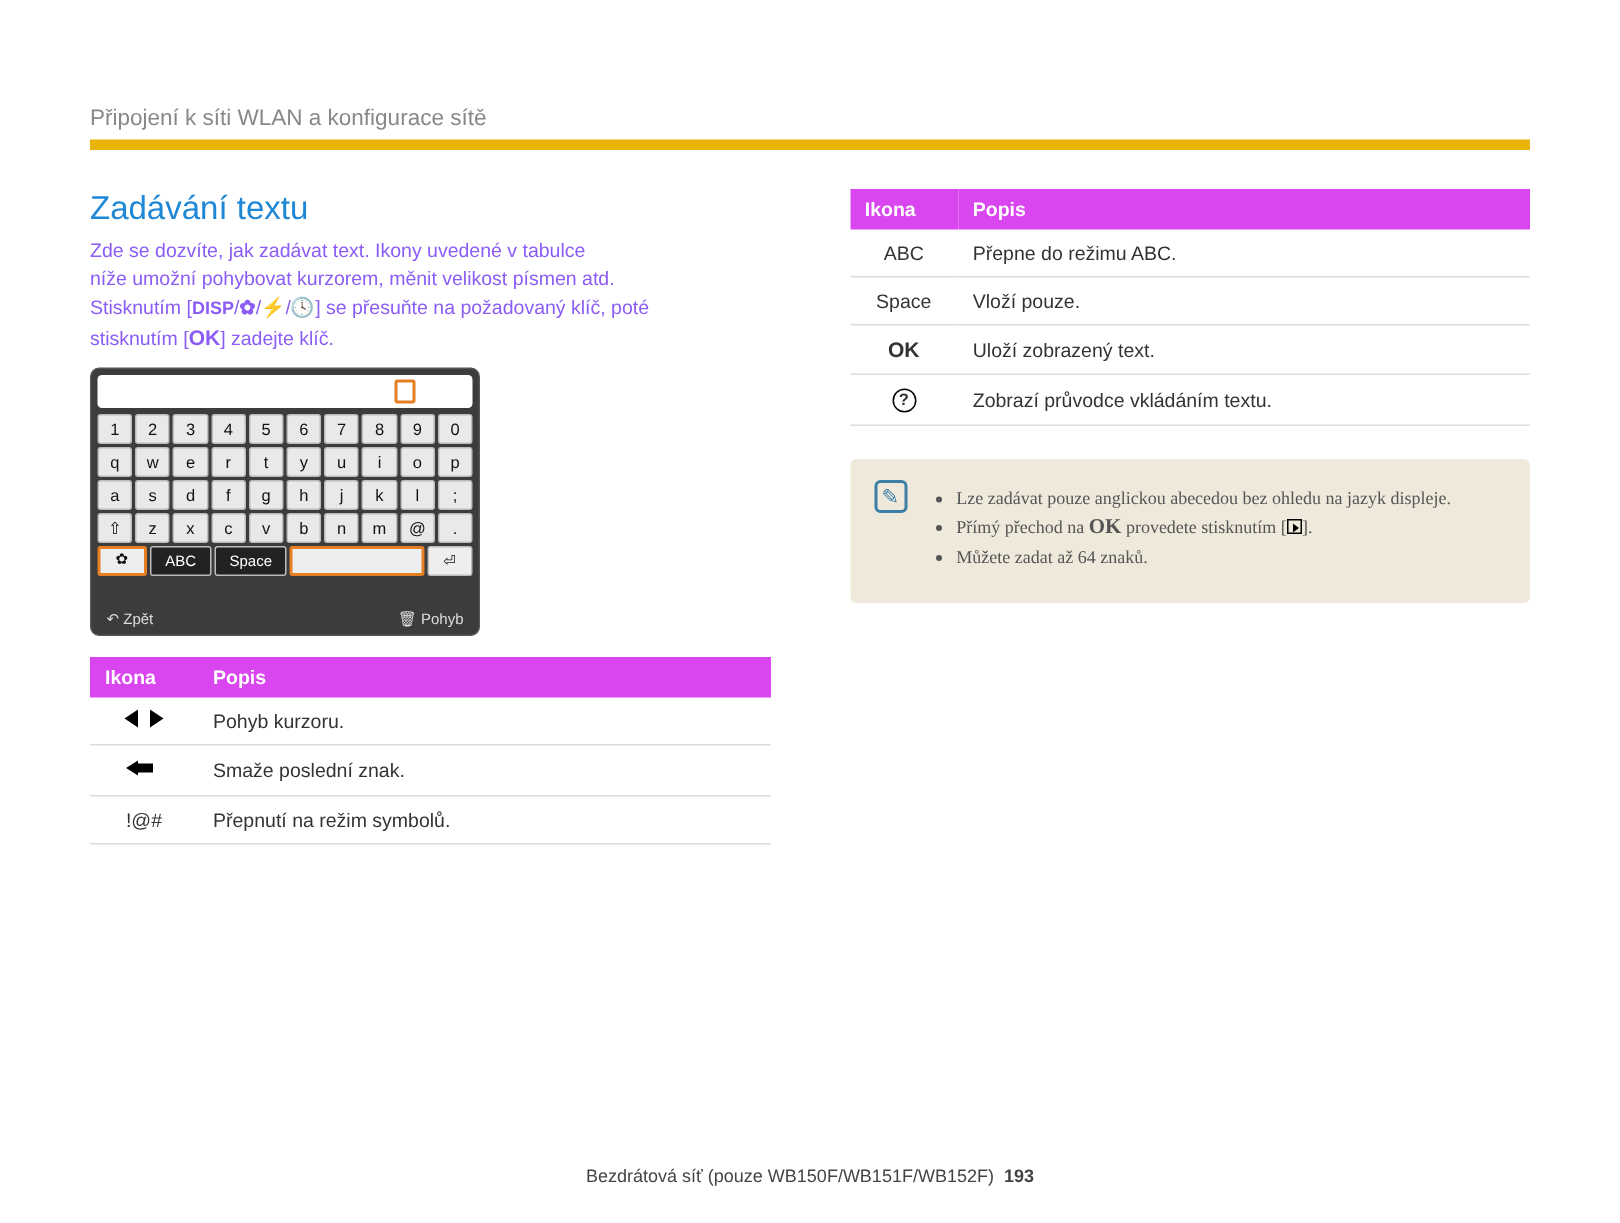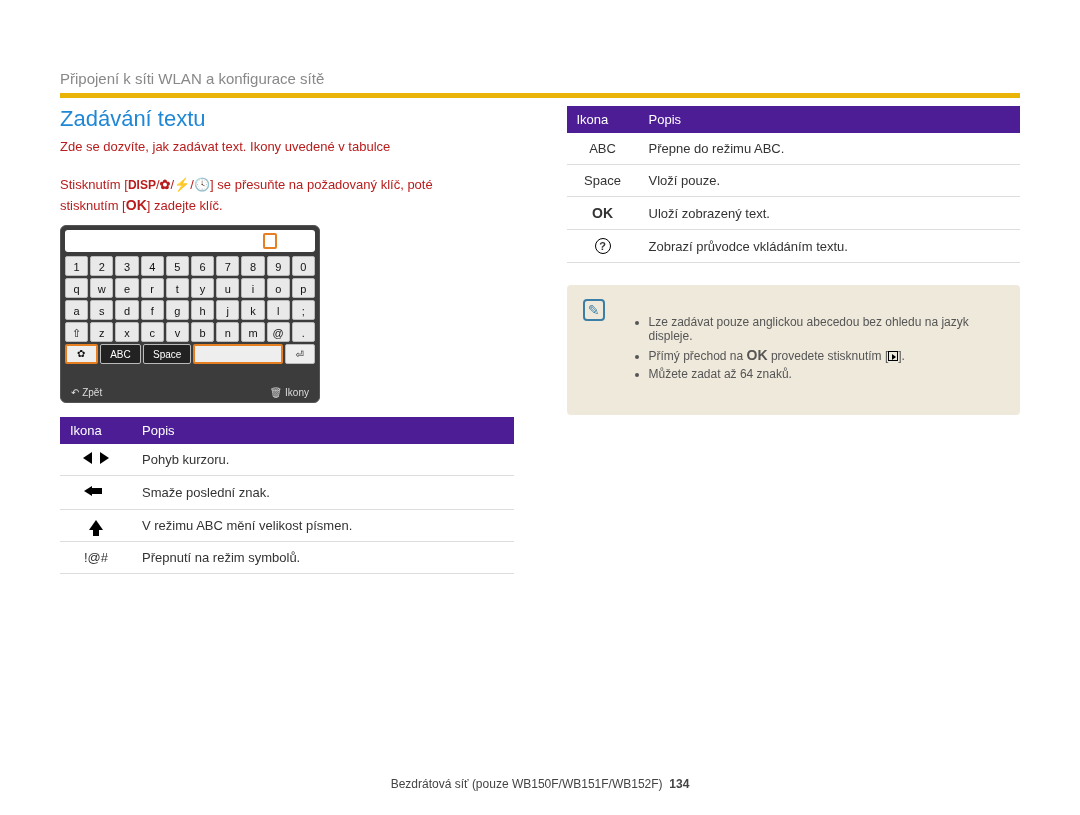--- a/index.html
+++ b/index.html
@@ -10,41 +10,41 @@
     color: #333;
     background: #fff;
     width: 1080px;
     height: 815px;
     padding: 70px 60px 30px 60px;
     position: relative;
   }
   .page-header {
     color: #888;
     font-size: 15px;
-    border-bottom: 5px solid #eab308;
+    border-bottom: 7px solid #eab308;
     padding-bottom: 6px;
-    margin-bottom: 8px;
+    margin-bottom: 26px;
   }
   .columns {
     display: flex;
     gap: 53px;
   }
   .col {
     flex: 1;
     min-width: 0;
   }
   .section-title {
     color: #1e87d6;
     font-size: 22px;
     margin: 0 0 6px 0;
     font-weight: normal;
   }
   .body-text {
     line-height: 1.45;
-    color: #b91c1c;
+    color: #8b5cf6;
     margin: 0 0 10px 0;
   }
   .keyb {
     width: 260px;
     border: 1px solid #555;
     border-radius: 6px;
     background: #3c3c3c;
     padding: 4px;
     margin: 8px 0 14px 0;
   }
@@ -97,23 +97,23 @@
   .kb-sp { flex: 3; background: #eee; color:#111; text-align:center; font-size:10px; line-height:20px; height:20px; border-radius:2px; border:1px solid #bbb;}
   .kb-sp.orange { border: 2px solid #e67e22; line-height:16px; height:20px; }
   .kb-sp.dark { background:#222; color:#fff; }
 
   table.info {
     width: 100%;
     border-collapse: collapse;
     font-size: 13px;
   }
   table.info th {
-    background: #4c1d95;
+    background: #d946ef;
     color: #fff;
-    font-weight: normal;
+    font-weight: bold;
     text-align: left;
     padding: 6px 10px;
     font-size: 13px;
   }
   table.info td {
     padding: 8px 10px;
     border-bottom: 1px solid #ddd;
     vertical-align: middle;
   }
   table.info td.icon {
@@ -150,21 +150,21 @@
     background: #efe9dc;
     border-radius: 4px;
     padding: 14px 16px;
     margin-top: 22px;
     font-size: 12px;
   }
   .note-icon {
     width: 22px; height: 22px; border: 2px solid #3b7fa6; border-radius: 4px;
     color: #3b7fa6; display:flex; align-items:center; justify-content:center; font-size:14px; flex-shrink:0;
   }
-  .note-list { margin:16px; padding-left:16px; }
+  .note-list { margin:5px; padding-left:16px;font-family:Liberation Serif, serif; }
   .note-list li { margin-bottom: 4px; color:#555; }
 
   .footer {
     position: absolute;
     left: 0; right: 0; bottom: 24px;
     text-align: center;
     font-size: 12px;
     color: #444;
   }
   .disp-sym {
@@ -180,21 +180,21 @@
 
 <div class="page-header">Připojení k síti WLAN a konﬁgurace sítě</div>
 
 <div class="columns">
 
   <div class="col">
     <h2 class="section-title">Zadávání textu</h2>
 
     <p class="body-text">
       <span>Zde se dozvíte, jak zadávat text. Ikony uvedené v tabulce</span><br>
-      <br>
+      <span>níže umožní pohybovat kurzorem, měnit velikost písmen atd.</span><br>
       <span>Stisknutím [</span><span class="disp-sym">DISP</span>/<b>✿</b>/<b>⚡</b>/<b>🕓</b><span>] se přesuňte na požadovaný klíč, poté</span><br>
       <span>stisknutím [</span><span class="ok-sym">OK</span><span>] zadejte klíč.</span>
     </p>
 
     <div class="keyb">
       <div class="txt-box">
           <span class="caret"></span>
         </div>
       <div id="kb-rows">
           <div class="kb-row">
@@ -248,43 +248,39 @@
         </div>
       <div class="kb-bottomrow">
         <div class="kb-sp kb-w1 orange" style="flex:1">✿</div>
         <div class="kb-sp kb-w1 dark" style="flex:1.4">ABC</div>
         <div class="kb-sp kb-w1 dark" style="flex:1.6">Space</div>
         <div class="kb-sp orange" style="flex:3"></div>
         <div class="kb-sp kb-w1" style="flex:1">⏎</div>
       </div>
       <div class="kb-foot">
         <span>↶ <span>Zpět</span></span>
-        <span>🗑 <span>Ikony</span></span>
+        <span>🗑 <span>Pohyb</span></span>
       </div>
     </div>
 
     <table class="info">
       <thead>
         <tr>
           <th>Ikona</th>
           <th>Popis</th>
         </tr>
       </thead>
       <tbody id="left-tbody">
           <tr>
             <td class="icon"><span class="tri-left"></span>&nbsp;&nbsp;<span class="tri-right"></span></td>
             <td>Pohyb kurzoru.</td>
           </tr>
           <tr>
             <td class="icon"><span class="arrow-back"></span></td>
             <td>Smaže poslední znak.</td>
-          </tr>
-          <tr>
-            <td class="icon"><span class="arrow-up"></span></td>
-            <td>V režimu ABC mění velikost písmen.</td>
           </tr>
           <tr>
             <td class="icon"><span>!@#</span></td>
             <td>Přepnutí na režim symbolů.</td>
           </tr>
         </tbody>
     </table>
   </div>
 
   <div class="col">
@@ -320,14 +316,14 @@
       <ul class="note-list" id="note-list">
           <li>Lze zadávat pouze anglickou abecedou bez ohledu na jazyk displeje.</li>
           <li>Přímý přechod na <span class="ok-sym">OK</span> provedete stisknutím [<span class="smallbox"></span>].</li>
           <li>Můžete zadat až 64 znaků.</li>
         </ul>
     </div>
   </div>
 </div>
 
 <div class="footer">
-  <span>Bezdrátová síť (pouze WB150F/WB151F/WB152F)</span>&nbsp;&nbsp;<b>134</b>
+  <span>Bezdrátová síť (pouze WB150F/WB151F/WB152F)</span>&nbsp;&nbsp;<b>193</b>
 </div>
 
 </body></html>

